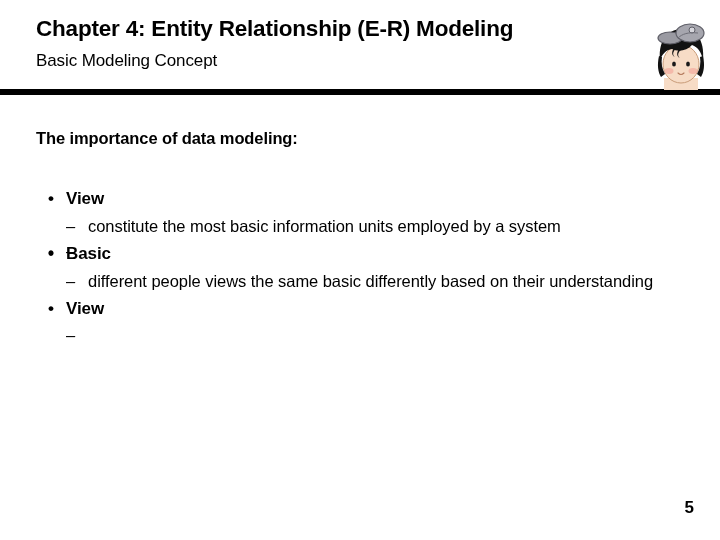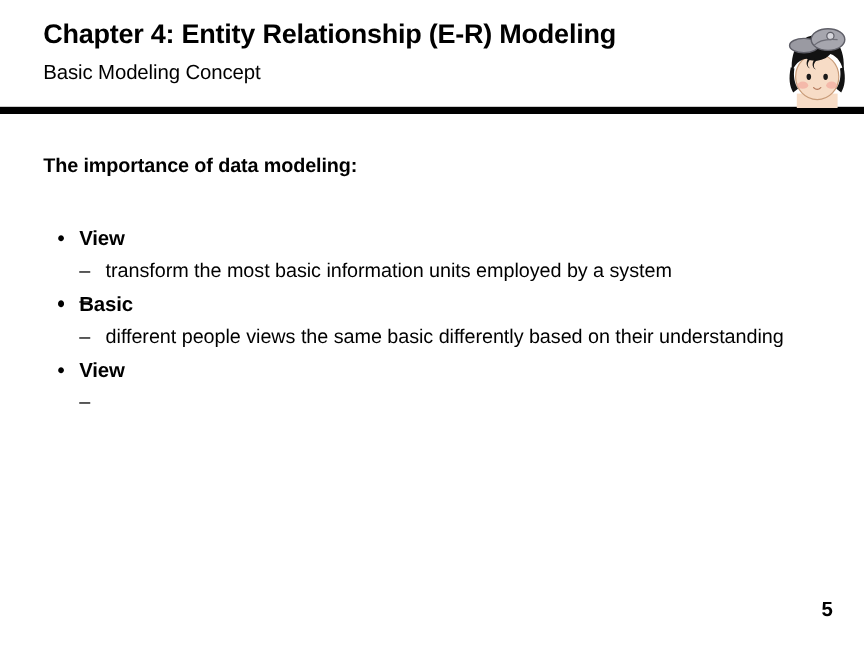--- a/index.html
+++ b/index.html
@@ -189,21 +189,21 @@
     <div class="lead">The importance of data modeling:</div>
 
     <div class="bullet-list">
 
       <div class="lvl1">
         <span class="marker">•</span>
         <span>View</span>
       </div>
       <div class="lvl2">
         <span class="marker">–</span>
-        <span>transform the most basic information units employed by a system</span>
+        <span>constitute the most basic information units employed by a system</span>
       </div>
 
       <div class="lvl1">
         <span class="marker">•</span>
       </div>
       <div class="lvl2">
         <span class="marker">–</span>
       </div>
 
       <div class="lvl1">

